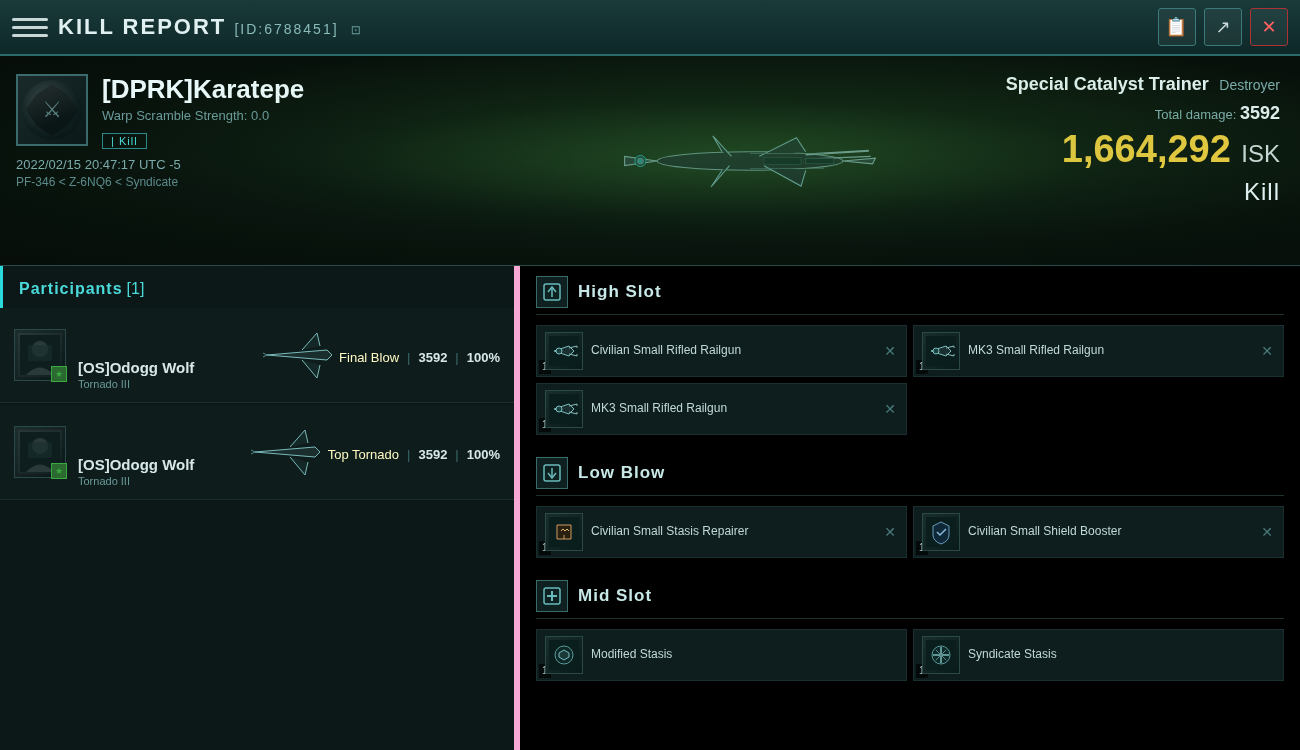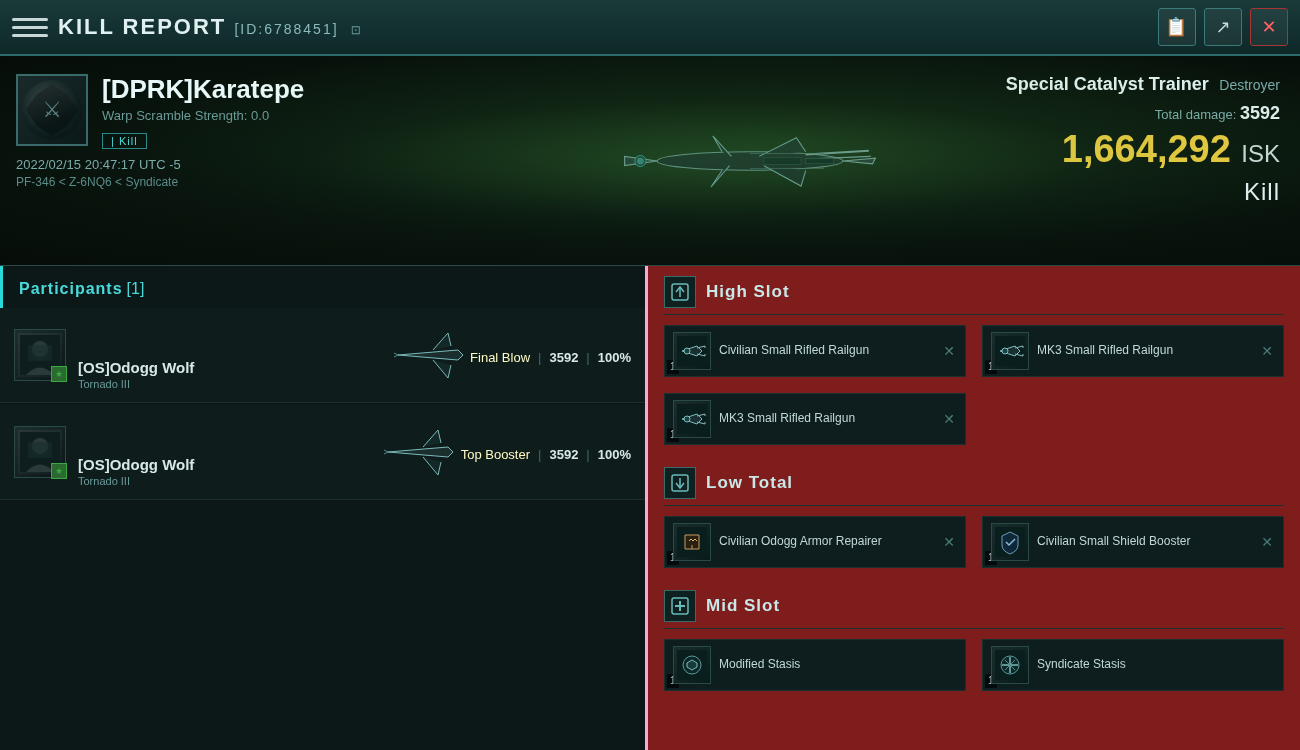--- a/index.html
+++ b/index.html
@@ -232,22 +232,22 @@
 
     
     .main-content {
       display: flex;
       height: calc(750px - 56px - 210px);
       background: #0c1818;
     }
 
     
     .left-panel {
-      width: 648px;
-      border-right: 3px solid #f9a8d4;
+      width: 520px;
+      border-right: 6px solid #f9a8d4;
       overflow-y: auto;
       padding: 0;
     }
     .section-header {
       display: flex;
       align-items: center;
       padding: 14px 16px 10px;
       border-left: 3px solid #2adada;
     }
     .section-title {
@@ -343,21 +343,21 @@
     .stat-label { color: #fef9c3; }
     .stat-sep { color: #3a6a6a; }
     .stat-val { color: #d8e8e8; font-weight: 600; }
     .stat-pct { color: #d8e8e8; font-weight: 600; }
 
     
     .right-panel {
       flex: 1;
       overflow-y: auto;
       padding: 0 4px;
-      background: #7f1d1d;
+      background: #000000;
     }
 
     .slot-section {
       padding: 10px 12px 4px;
     }
     .slot-header {
       display: flex;
       align-items: center;
       gap: 10px;
       margin-bottom: 10px;
@@ -378,21 +378,21 @@
     .slot-title {
       font-size: 17px;
       font-weight: 600;
       color: #c8e8e8;
       letter-spacing: 1px;
     }
 
     .slot-items-grid {
       display: grid;
       grid-template-columns: 1fr 1fr;
-      gap: 16px;
+      gap: 6px;
       margin-bottom: 8px;
     }
     .slot-item {
       display: flex;
       align-items: center;
       background: #0e1e1e;
       border: 1px solid #1a3030;
       padding: 6px 8px;
       position: relative;
     }
@@ -592,21 +592,21 @@
             <path d="M 5 27 L 65 22 L 70 27 L 65 32 L 5 27 Z" fill="#1a2e2e"></path>
             <path d="M 40 22 L 55 5 L 58 18" fill="#152828"></path>
             <path d="M 40 32 L 55 50 L 58 37" fill="#152828"></path>
             <line x1="5" y1="27" x2="1" y2="25" stroke="#5a8a8a"></line>
             <line x1="5" y1="27" x2="1" y2="29" stroke="#5a8a8a"></line>
           </g>
         </svg>
       </div>
       <div class="participant-stats">
         <div class="participant-stats-row">
-          <span class="stat-label">Top Booster</span>
+          <span class="stat-label">Top Tornado</span>
           <span class="stat-sep">|</span>
           <span class="stat-val">3592</span>
           <span class="stat-sep">|</span>
           <span class="stat-pct">100%</span>
         </div>
       </div>
     </div>
   </div>
 
   <div class="right-panel">
@@ -679,37 +679,37 @@
 
     <div class="slot-section">
       <div class="slot-header">
         <div class="slot-icon">
           <svg width="20" height="20" viewBox="0 0 20 20">
             <rect x="2" y="2" width="16" height="16" rx="2" fill="none" stroke="#6ababa" stroke-width="1.5"></rect>
             <path d="M6 10 L10 15 L14 10" fill="none" stroke="#6ababa" stroke-width="1.5"></path>
             <line x1="10" y1="5" x2="10" y2="15" stroke="#6ababa" stroke-width="1.5"></line>
           </svg>
         </div>
-        <span class="slot-title">Low Total</span>
+        <span class="slot-title">Low Blow</span>
       </div>
       <div class="slot-items-grid">
 
         <div class="slot-item">
           <span class="item-qty-badge">1</span>
           <div class="item-icon">
             <svg width="30" height="30" viewBox="0 0 30 30">
               <rect width="30" height="30" fill="#0a1e1e"></rect>
               <g fill="none" stroke="#c89a60" stroke-width="1">
                 <path d="M8 8 L22 8 L22 22 L8 22 Z" fill="#2a2010" stroke="#c89a60"></path>
                 <path d="M12 14 L14 12 L16 14 L18 12 L20 14" stroke="#e0b870" fill="none"></path>
                 <line x1="15" y1="18" x2="15" y2="22" stroke="#c89a60"></line>
               </g>
             </svg>
           </div>
-          <span class="item-name">Civilian Odogg Armor Repairer</span>
+          <span class="item-name">Civilian Small Stasis Repairer</span>
           <span class="item-remove">✕</span>
         </div>
 
         <div class="slot-item">
           <span class="item-qty-badge">1</span>
           <div class="item-icon">
             <svg width="30" height="30" viewBox="0 0 30 30">
               <rect width="30" height="30" fill="#0a1e1e"></rect>
               <g fill="none" stroke="#6a9ababa" stroke-width="1">
                 <path d="M15 5 L23 9 L23 18 Q23 24 15 27 Q7 24 7 18 L7 9 Z" fill="#0e2838" stroke="#6a9aba"></path>

